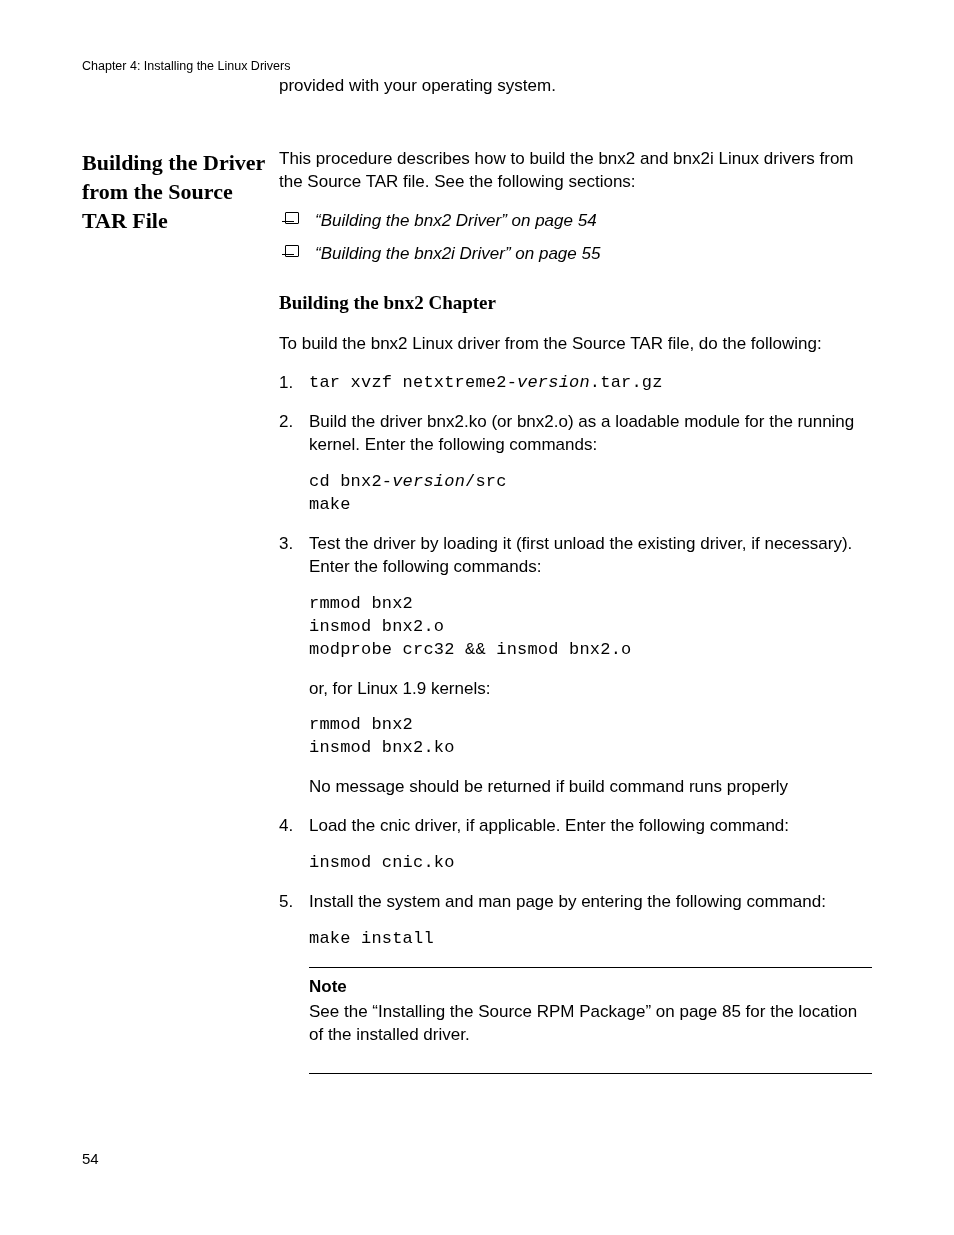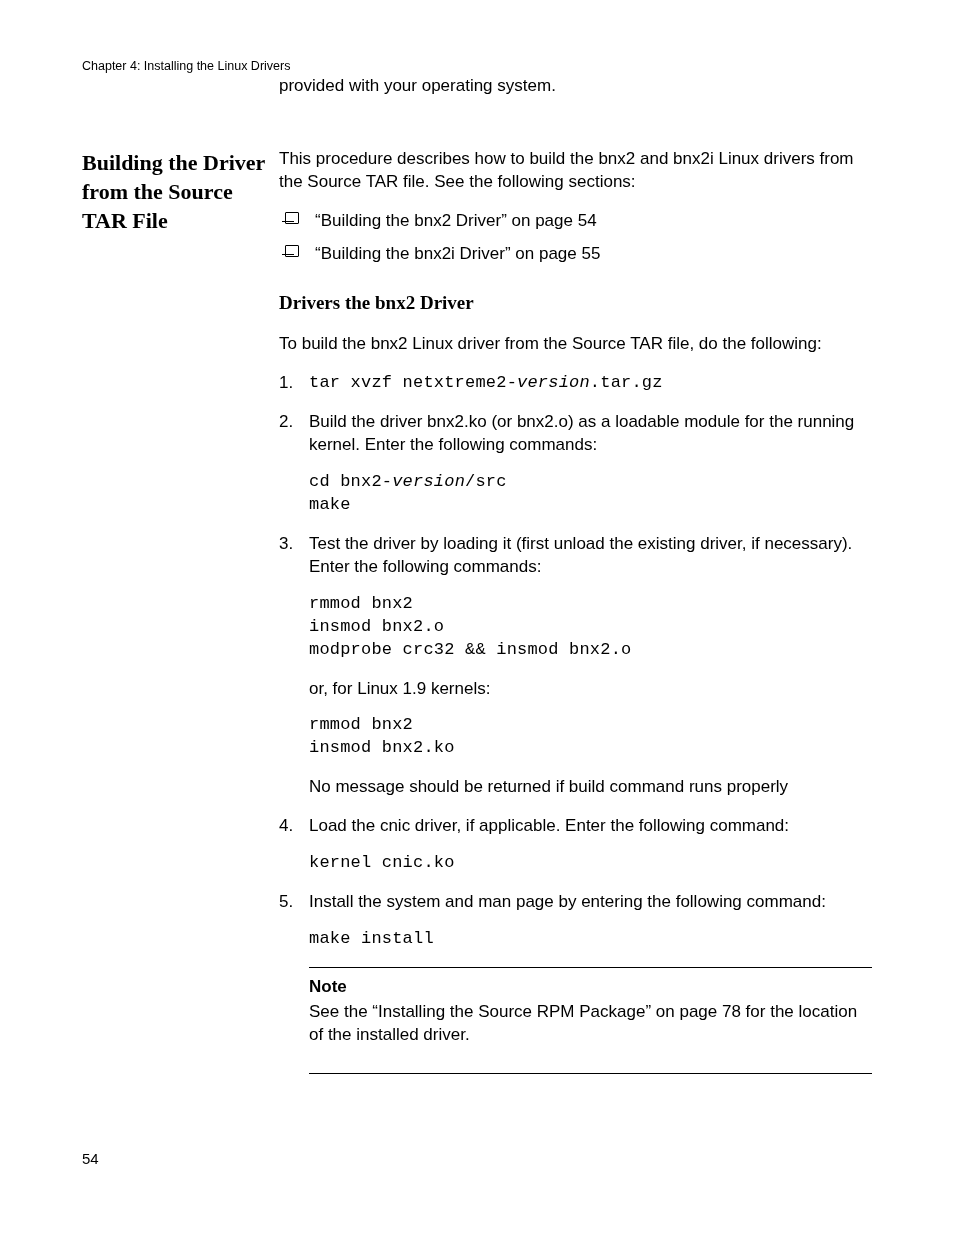--- a/index.html
+++ b/index.html
@@ -35,21 +35,21 @@
     font-size: 22px;
     text-align: left;
     line-height: 1.33;
     margin-top: 34px;
   }
   .main {
     flex: 1 1 auto;
   }
   .para { margin-bottom: 16px; }
   .intro-para { margin-top: 34px; margin-bottom: 16px; }
-  .bullets { list-style: none; margin: 0 0 24px 6px; }
+  .bullets { list-style: none; margin: 0 0 24px 6px; font-style: italic; }
   .bullets li { position: relative; padding-left: 30px; margin: 10px 0; }
   .bullets li .bullet-icon {
     position: absolute; left: 0; top: 2px; width: 14px; height: 12px;
     border: 1.4px solid #000; border-radius: 1px;
   }
   .bullets li .bullet-icon::after {
     content: ""; position: absolute; left: -4px; top: 2px; width: 12px; height: 6px;
     border-bottom: 1.4px solid #000; background: transparent;
   }
   .subheading {
@@ -124,21 +124,21 @@
         <li>
           <span class="bullet-icon"></span>
           <span>“Building the bnx2 Driver” on page 54</span>
         </li>
         <li>
           <span class="bullet-icon"></span>
           <span>“Building the bnx2i Driver” on page 55</span>
         </li>
       </ul>
 
-      <div class="subheading">Drivers the bnx2 Driver</div>
+      <div class="subheading">Building the bnx2 Chapter</div>
 
       <p class="para">To build the bnx2 Linux driver from the Source TAR file, do the following:</p>
 
       <ol class="steps">
 
         <li>
           <div class="code"><span>tar xvzf netxtreme2-</span><em>version</em><span>.tar.gz</span></div>
         </li>
 
         <li>
@@ -153,32 +153,32 @@
 insmod bnx2.o
 modprobe crc32 &amp;&amp; insmod bnx2.o</div>
           <p class="inline-p">or, for Linux 1.9 kernels:</p>
           <div class="code">rmmod bnx2
 insmod bnx2.ko</div>
           <p class="inline-p">No message should be returned if build command runs properly</p>
         </li>
 
         <li>
           <p class="step-text">Load the cnic driver, if applicable. Enter the following command:</p>
-          <div class="code">kernel cnic.ko</div>
+          <div class="code">insmod cnic.ko</div>
         </li>
 
         <li>
           <p class="step-text">Install the system and man page by entering the following command:</p>
           <div class="code">make install</div>
         </li>
 
       </ol>
 
       <div class="note-box">
         <div class="note-label">Note</div>
-        <div>See the “Installing the Source RPM Package” on page 78 for the location of the installed driver.</div>
+        <div>See the “Installing the Source RPM Package” on page 85 for the location of the installed driver.</div>
       </div>
 
     </div>
   </div>
 
   <div class="pagenum">54</div>
 </div>
 
 </body></html>

